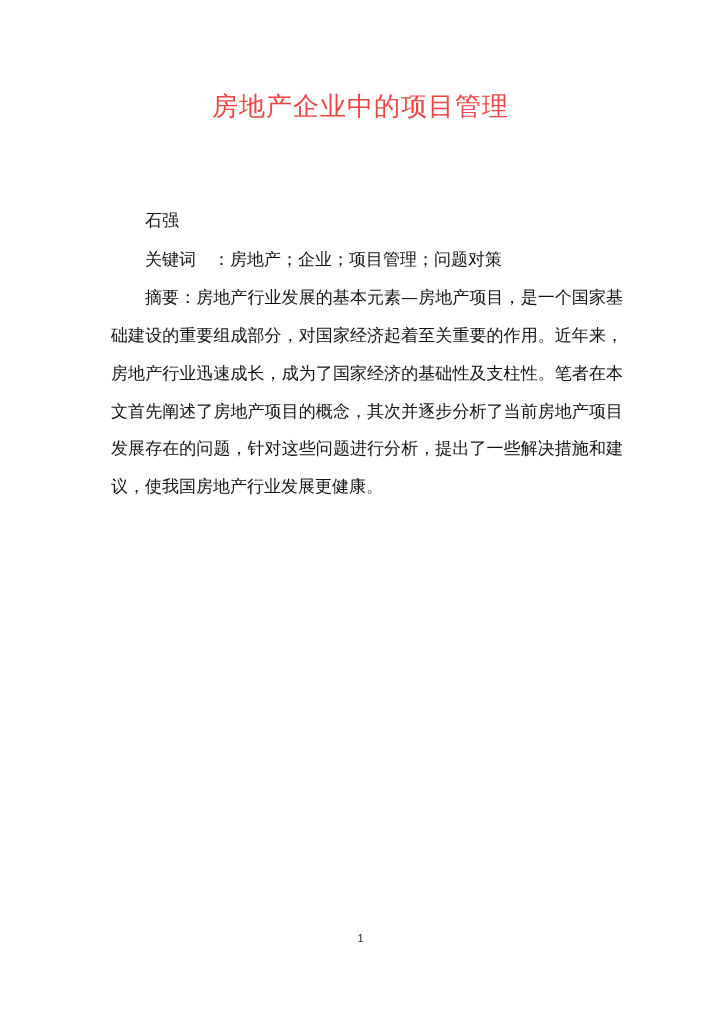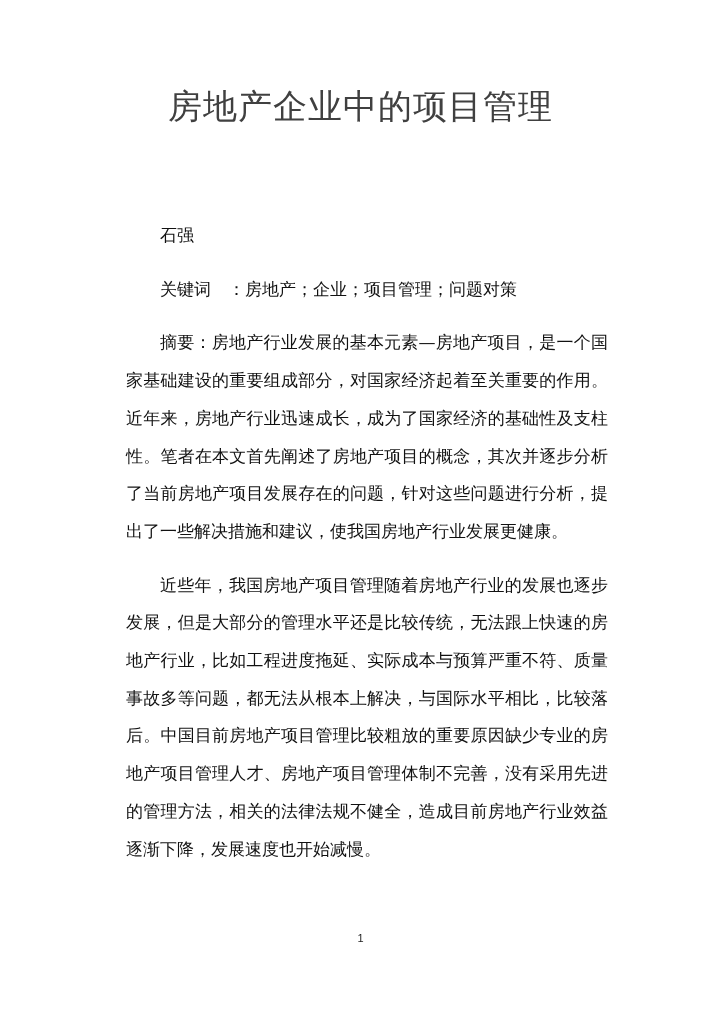--- a/index.html
+++ b/index.html
@@ -21,36 +21,36 @@
       width: 721px;
       height: 1020px;
       background: #ffffff;
     }
     .title {
       position: absolute;
       left: 0;
       width: 721px;
       top: 86px;
       text-align: center;
-      font-size: 34px;
+      font-size: 26px;
       line-height: 40px;
       letter-spacing: 1px;
-      color: #404040;
+      color: #ef4444;
     }
     .body {
       position: absolute;
       left: 110px;
       top: 201px;
       width: 514px;
       font-size: 17px;
       line-height: 37.7px;
       color: #111;
     }
     .body p {
-      margin: 16px;
+      margin: 1px;
       padding: 0;
       text-align: justify;
       text-align-last: left;
     }
     .indent {
       text-indent: 34px;
     }
     .page-number {
       position: absolute;
       left: 0;
@@ -66,18 +66,17 @@
 <body>
 
 <div class="page">
 
   <div class="title">房地产企业中的项目管理</div>
 
   <div class="body">
     <p class="indent">石强</p>
     <p class="indent">关键词　：房地产；企业；项目管理；问题对策</p>
     <p class="indent">摘要：房地产行业发展的基本元素—房地产项目，是一个国家基础建设的重要组成部分，对国家经济起着至关重要的作用。近年来，房地产行业迅速成长，成为了国家经济的基础性及支柱性。笔者在本文首先阐述了房地产项目的概念，其次并逐步分析了当前房地产项目发展存在的问题，针对这些问题进行分析，提出了一些解决措施和建议，使我国房地产行业发展更健康。</p>
-    <p class="indent">近些年，我国房地产项目管理随着房地产行业的发展也逐步发展，但是大部分的管理水平还是比较传统，无法跟上快速的房地产行业，比如工程进度拖延、实际成本与预算严重不符、质量事故多等问题，都无法从根本上解决，与国际水平相比，比较落后。中国目前房地产项目管理比较粗放的重要原因缺少专业的房地产项目管理人才、房地产项目管理体制不完善，没有采用先进的管理方法，相关的法律法规不健全，造成目前房地产行业效益逐渐下降，发展速度也开始减慢。</p>
   </div>
 
   <div class="page-number">1</div>
 
 </div>
 
 </body></html>

